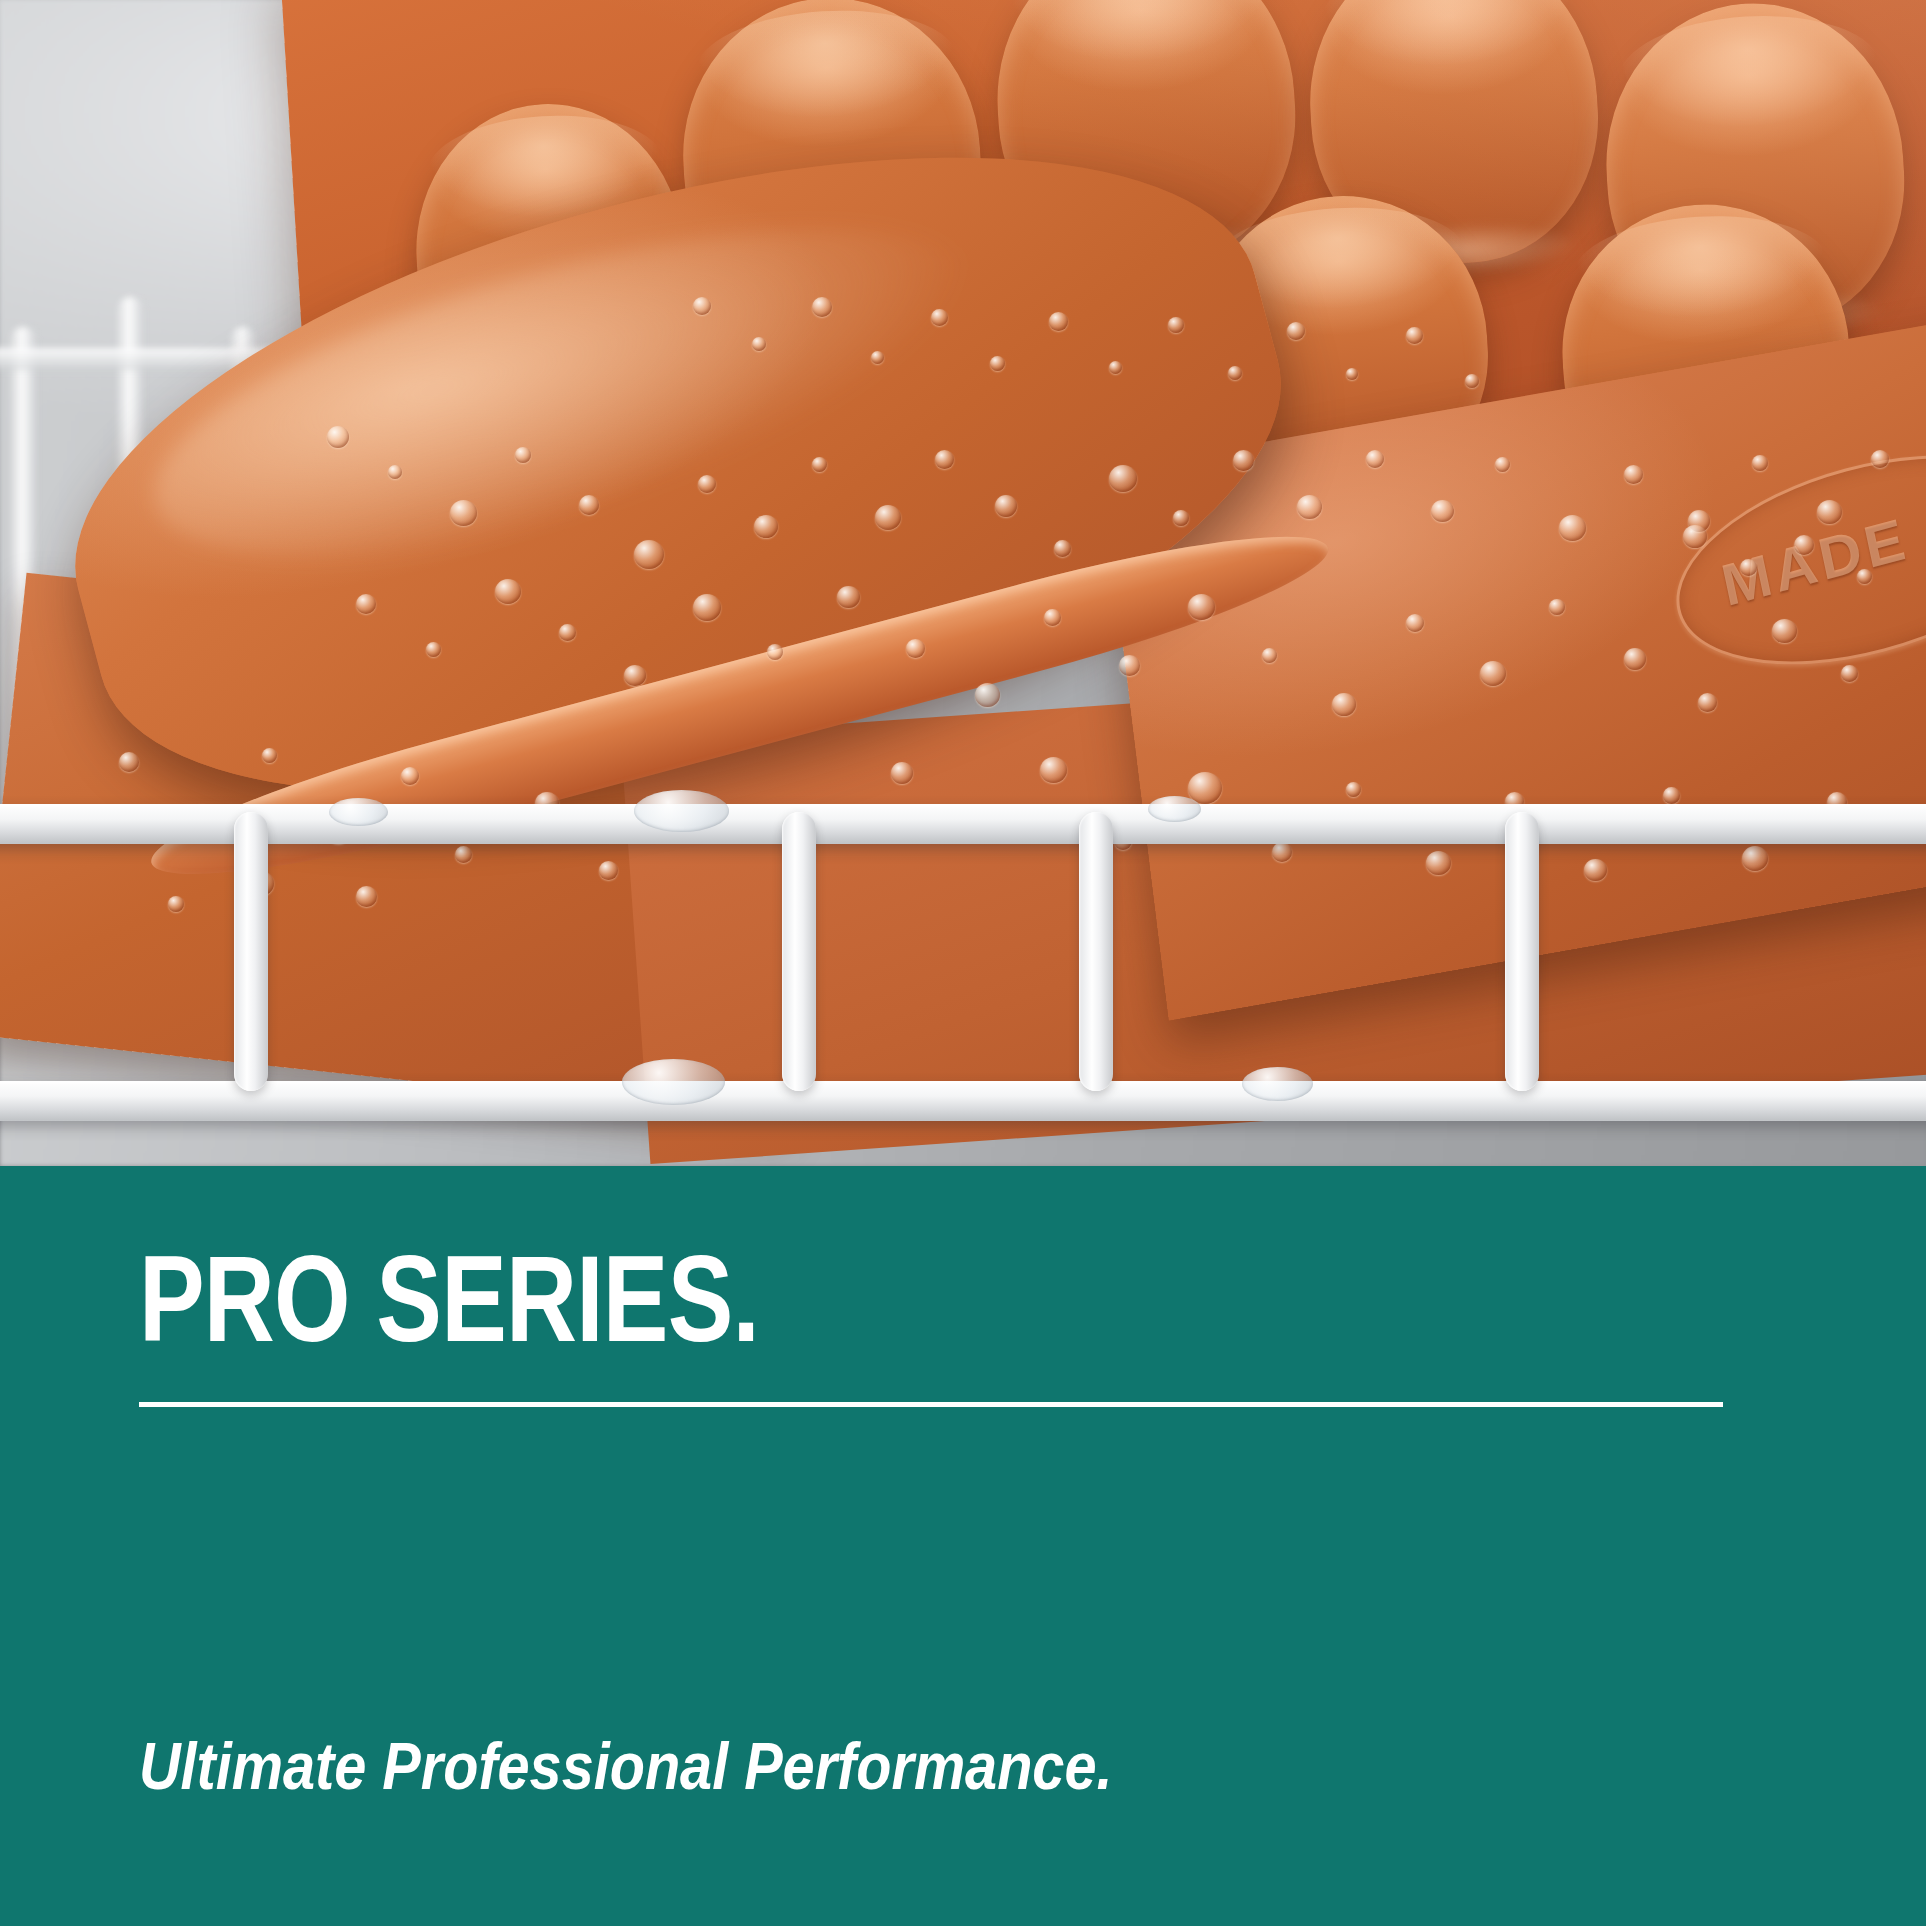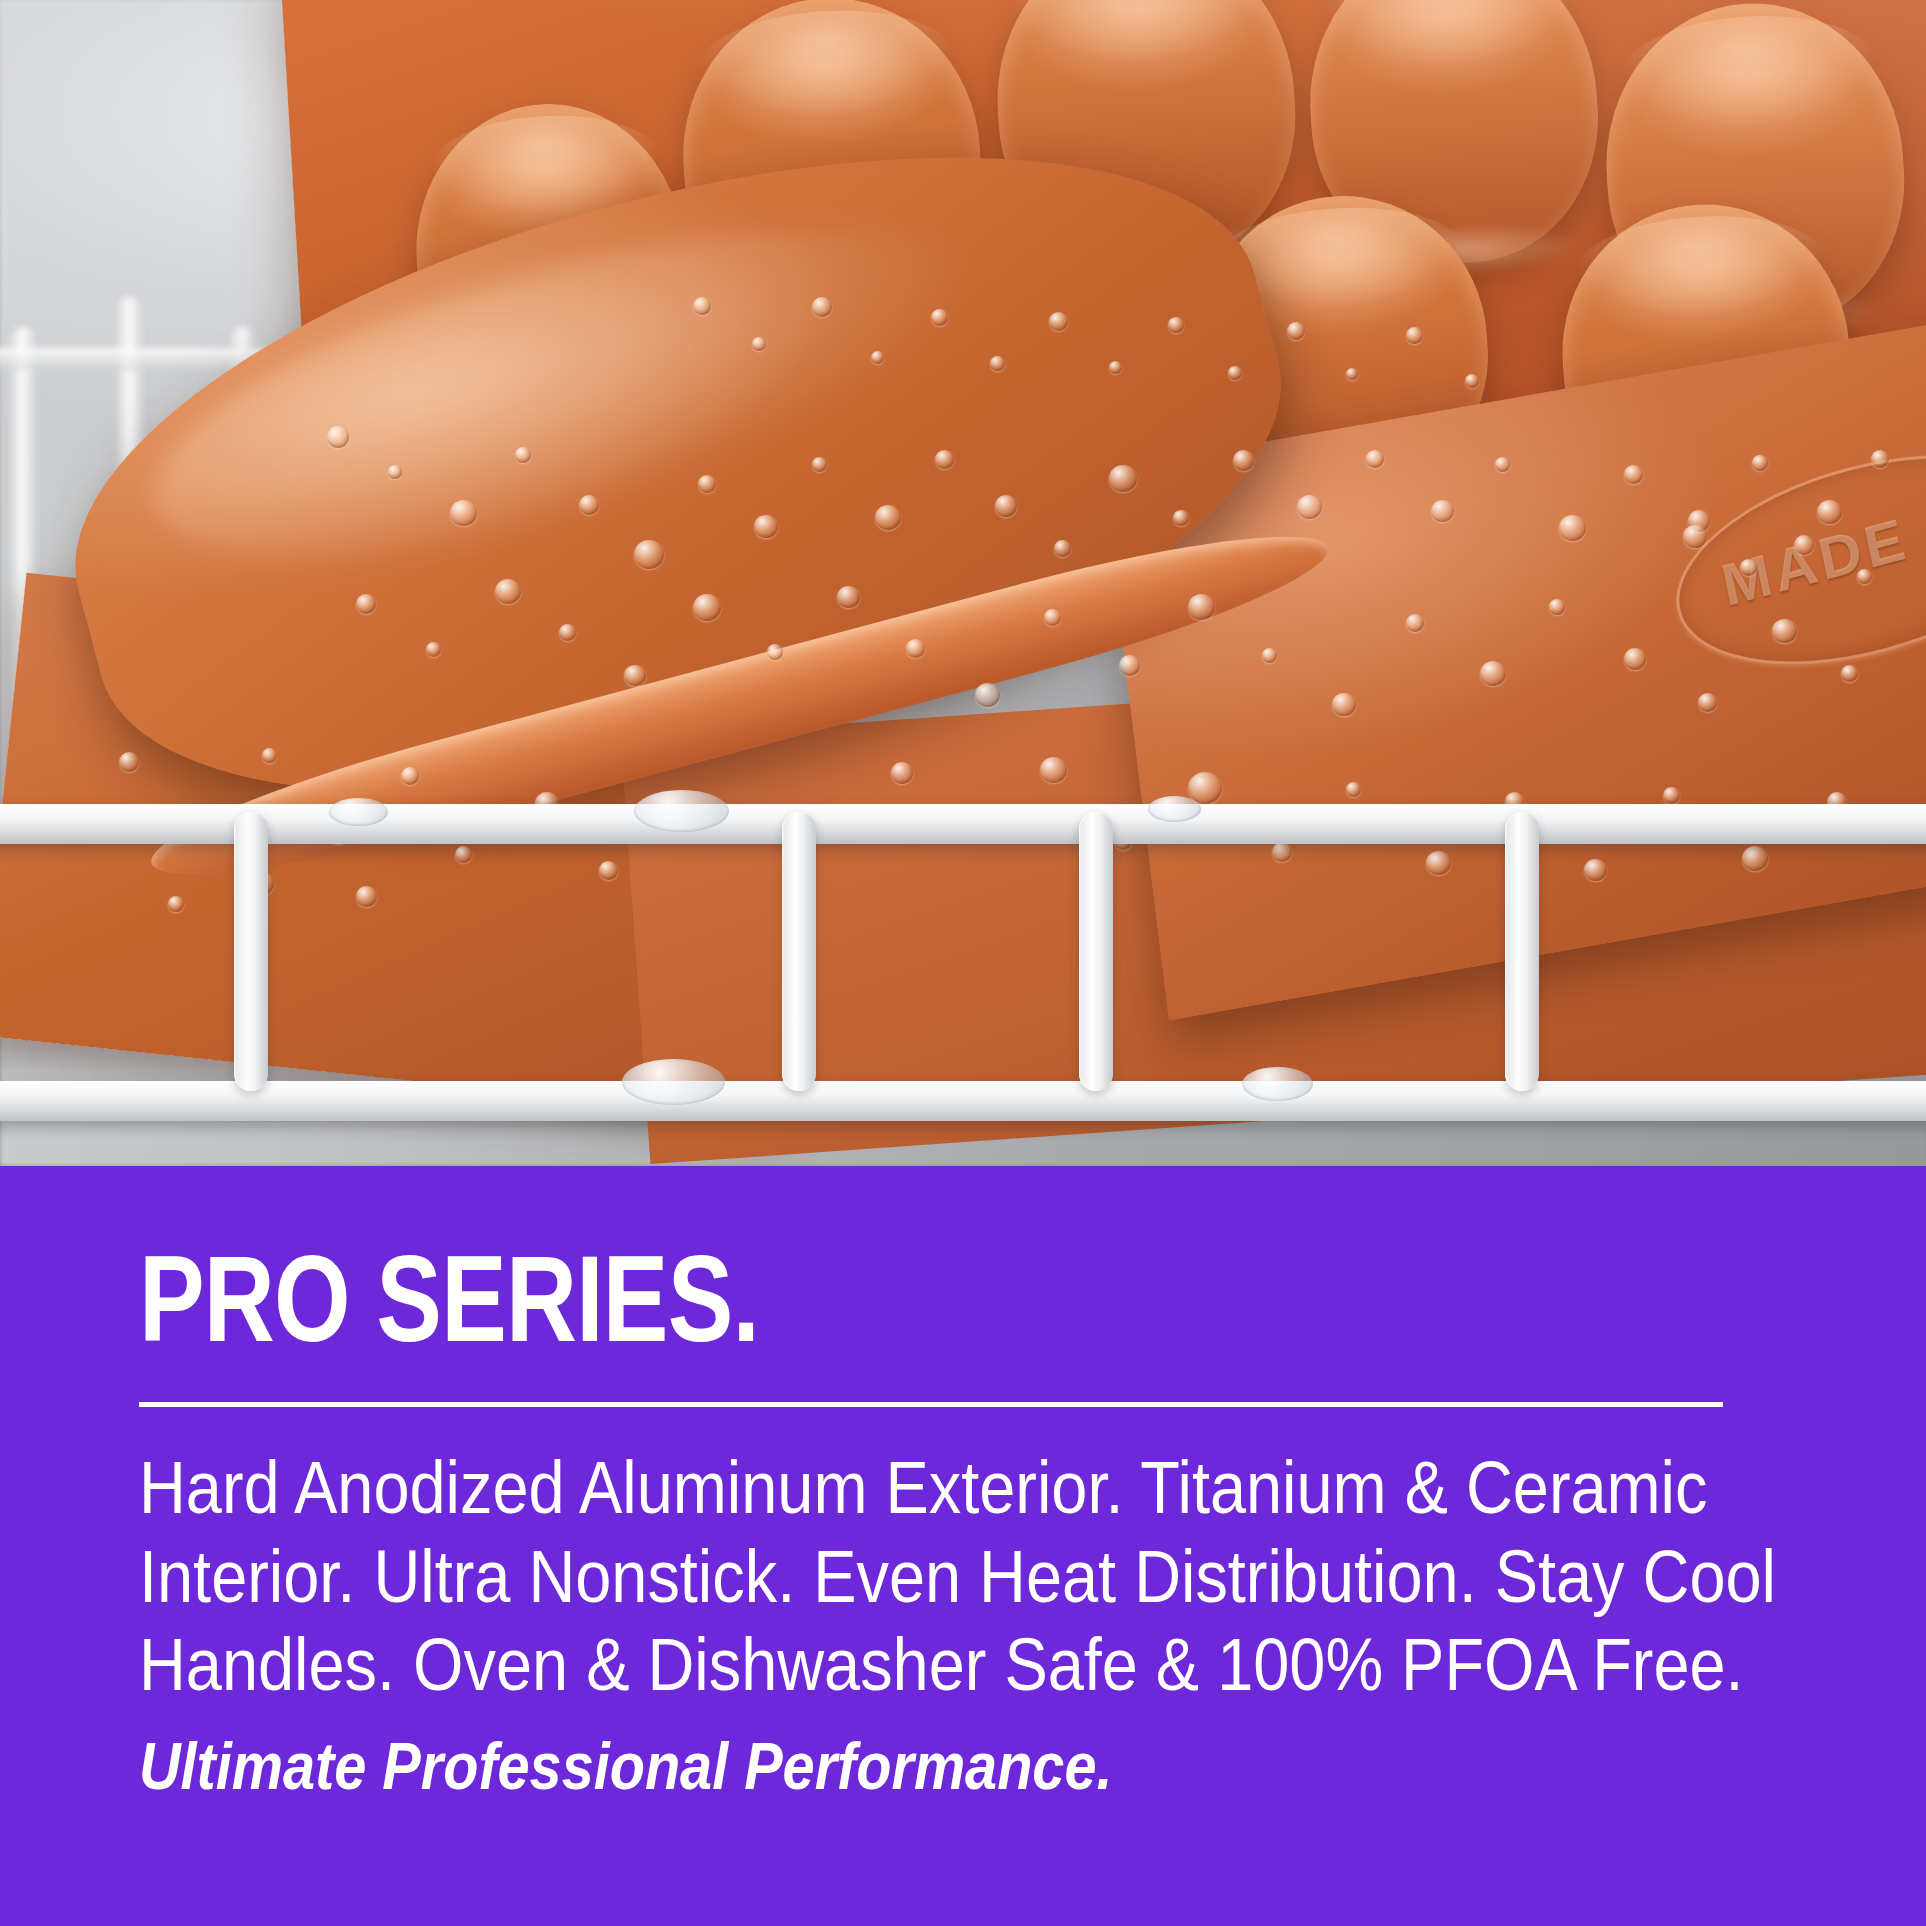--- a/index.html
+++ b/index.html
@@ -366,27 +366,22 @@
 
       <div class="rail-drop" style="left:634px;  top:790px; width:95px; height:42px;"></div>
       <div class="rail-drop" style="left:622px;  top:1059px; width:103px; height:46px;"></div>
       <div class="rail-drop" style="left:1242px; top:1067px; width:71px; height:34px;"></div>
       <div class="rail-drop" style="left:329px;  top:798px; width:59px; height:28px;"></div>
       <div class="rail-drop" style="left:1148px; top:796px; width:53px; height:26px;"></div>
     </div>
   </div>
 
 
-  <div class="panel" style="background:#6d28d9;">
+  <div class="panel" style="background:#0f766e;">
     <div class="headline">PRO SERIES.</div>
     <div class="divider"></div>
 
-    <div class="body-copy">
-      <div class="body-line">Hard Anodized Aluminum Exterior.  Titanium &amp; Ceramic</div>
-      <div class="body-line">Interior.  Ultra Nonstick. Even Heat Distribution.  Stay Cool</div>
-      <div class="body-line">Handles. Oven &amp; Dishwasher Safe &amp; 100% PFOA Free.</div>
-    </div>
 
     <div class="tagline">Ultimate Professional Performance.</div>
   </div>
 
 </div>
 
 
 </body></html>

